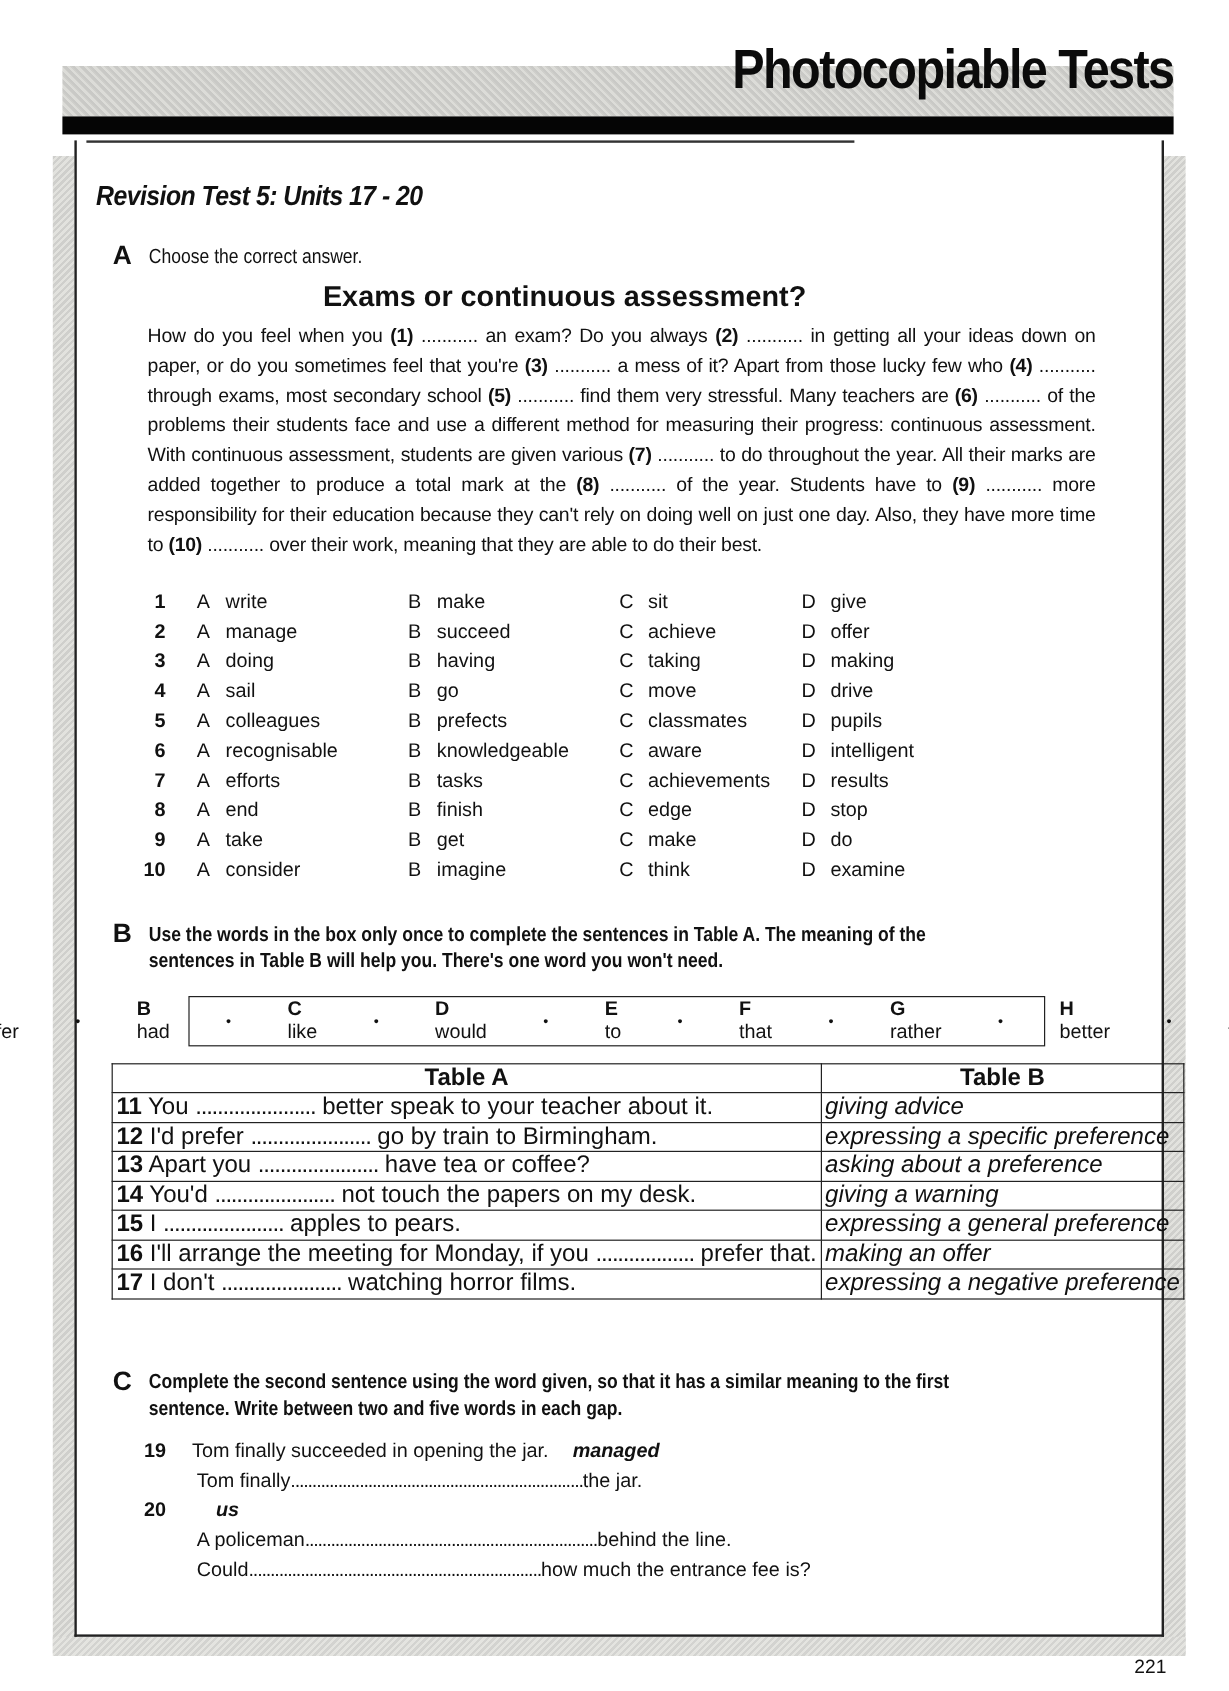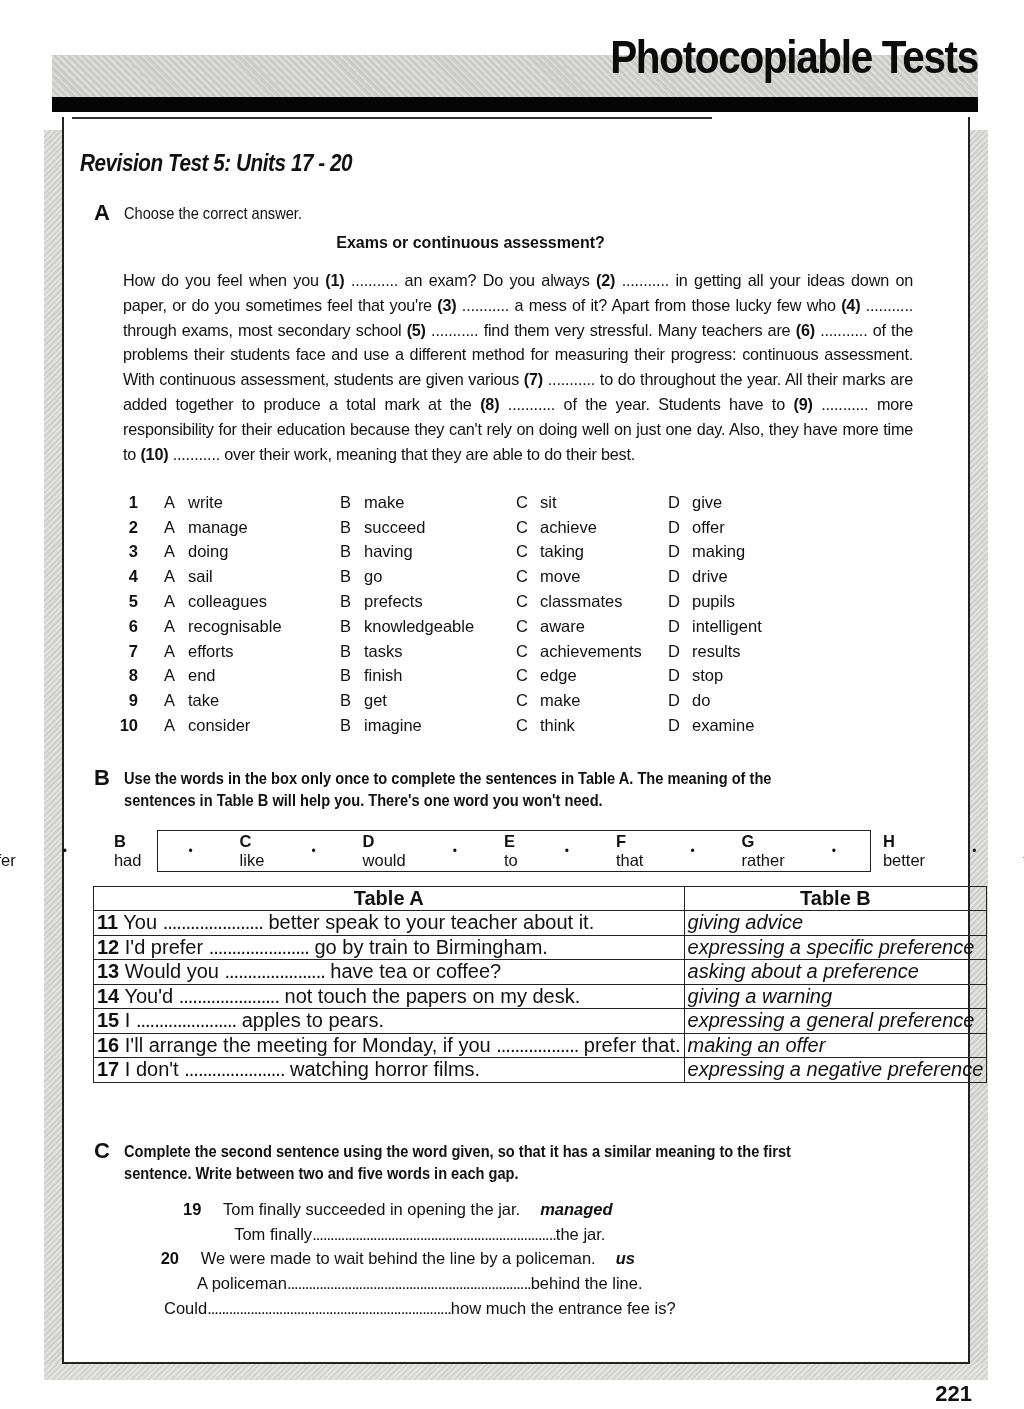--- a/index.html
+++ b/index.html
@@ -28,21 +28,21 @@
   .frame-top { position: absolute; left: 72px; top: 117px; width: 640px; height: 2px; background: #333; }
 
   .test-title { position: absolute; left: 80px; top: 150px; font-style: italic; font-weight: bold;
     font-size: 23px; letter-spacing: -0.5px; transform: scaleX(0.9); transform-origin: left center; }
 
   .sec-letter { position: absolute; font-weight: bold; font-size: 22px; }
   .sec-instr { position: absolute; font-size: 17px; transform: scaleX(0.86); transform-origin: left top; line-height: 22px; }
   .sec-instr.bold { font-weight: bold; }
 
   .article-title { position: absolute; left: 0; width: 941px; top: 234px; text-align: center;
-    font-weight: bold; font-size: 16px; }
+    font-weight: bold; font-size: 24px; }
   .passage { position: absolute; left: 123px; top: 268px; width: 790px; font-size: 16.2px;
     line-height: 24.8px; text-align: justify; letter-spacing: -0.2px; }
   .passage b { font-weight: bold; }
 
   .mc { position: absolute; left: 110px; top: 490px; width: 700px; font-size: 16.5px; }
   .mc-row { display: flex; height: 24.8px; align-items: center; }
   .mc-num { width: 28px; text-align: right; font-weight: bold; margin-right: 26px; }
   .mc-opt { display: flex; }
   .mc-opt .l { width: 24px; }
   .mc-opt.a { width: 176px; }
@@ -57,26 +57,26 @@
 
   table.tab { position: absolute; left: 93px; top: 886px; width: 823px; border-collapse: collapse; font-size: 20px; }
   table.tab th, table.tab td { border: 1.3px solid #222; padding: 0 3px; height: 23.5px; text-align: left; }
   table.tab th { text-align: center; font-weight: bold; height: 22px; }
   table.tab td.a { width: 536px; white-space: nowrap; }
   table.tab td.b { font-style: italic; white-space: nowrap; }
   table.tab .n { font-weight: bold; }
   .dots { letter-spacing: -1px; }
 
   .c-list { position: absolute; left: 120px; top: 1197px; font-size: 16.5px; }
-  .c-row { height: 24.8px; display: flex; align-items: center; justify-content: center; }
+  .c-row { height: 24.8px; display: flex; align-items: center; }
   .c-num { width: 40px; font-weight: bold; }
   .c-ind { padding-left: 44px; }
   .kw { font-weight: bold; margin-left: 20px; font-style: italic; }
 
-  .page-num { position: absolute; right: 52px; top: 1381px; font-weight: bold; font-size: 22px; }
+  .page-num { position: absolute; right: 52px; top: 1381px; font-weight: normal; font-size: 16px; }
 </style>
 </head>
 <body>
 
 <div class="hdr-band"></div>
 <div class="hdr-title">Photocopiable Tests</div>
 <div class="hdr-bar"></div>
 
 <div class="side-left"></div>
 <div class="side-right"></div>
@@ -322,21 +322,21 @@
   <tbody id="tab-body">
       <tr>
         <td class="a"><span class="n">11</span><span> You </span><span class="dots">......................</span><span> better speak to your teacher about it.</span></td>
         <td class="b">giving advice</td>
       </tr>
       <tr>
         <td class="a"><span class="n">12</span><span> I'd prefer </span><span class="dots">......................</span><span> go by train to Birmingham.</span></td>
         <td class="b">expressing a specific preference</td>
       </tr>
       <tr>
-        <td class="a"><span class="n">13</span><span> Would you </span><span class="dots">......................</span><span> have tea or coffee?</span></td>
+        <td class="a"><span class="n">13</span><span> Apart you </span><span class="dots">......................</span><span> have tea or coffee?</span></td>
         <td class="b">asking about a preference</td>
       </tr>
       <tr>
         <td class="a"><span class="n">14</span><span> You'd </span><span class="dots">......................</span><span> not touch the papers on my desk.</span></td>
         <td class="b">giving a warning</td>
       </tr>
       <tr>
         <td class="a"><span class="n">15</span><span> I </span><span class="dots">......................</span><span> apples to pears.</span></td>
         <td class="b">expressing a general preference</td>
       </tr>
@@ -363,21 +363,20 @@
       <span>Tom finally succeeded in opening the jar.</span>
       <span class="kw">managed</span>
     </div>
     <div class="c-row c-ind">
       <span>Tom finally </span>
       <span class="dots">....................................................................</span>
       <span> the jar.</span>
     </div>
     <div class="c-row">
       <span class="c-num">20</span>
-      <span>We were made to wait behind the line by a policeman.</span>
       <span class="kw">us</span>
     </div>
     <div class="c-row c-ind">
       <span>A policeman </span>
       <span class="dots">....................................................................</span>
       <span> behind the line.</span>
     </div>
     <div class="c-row c-ind">
       <span>Could </span>
       <span class="dots">....................................................................</span>

